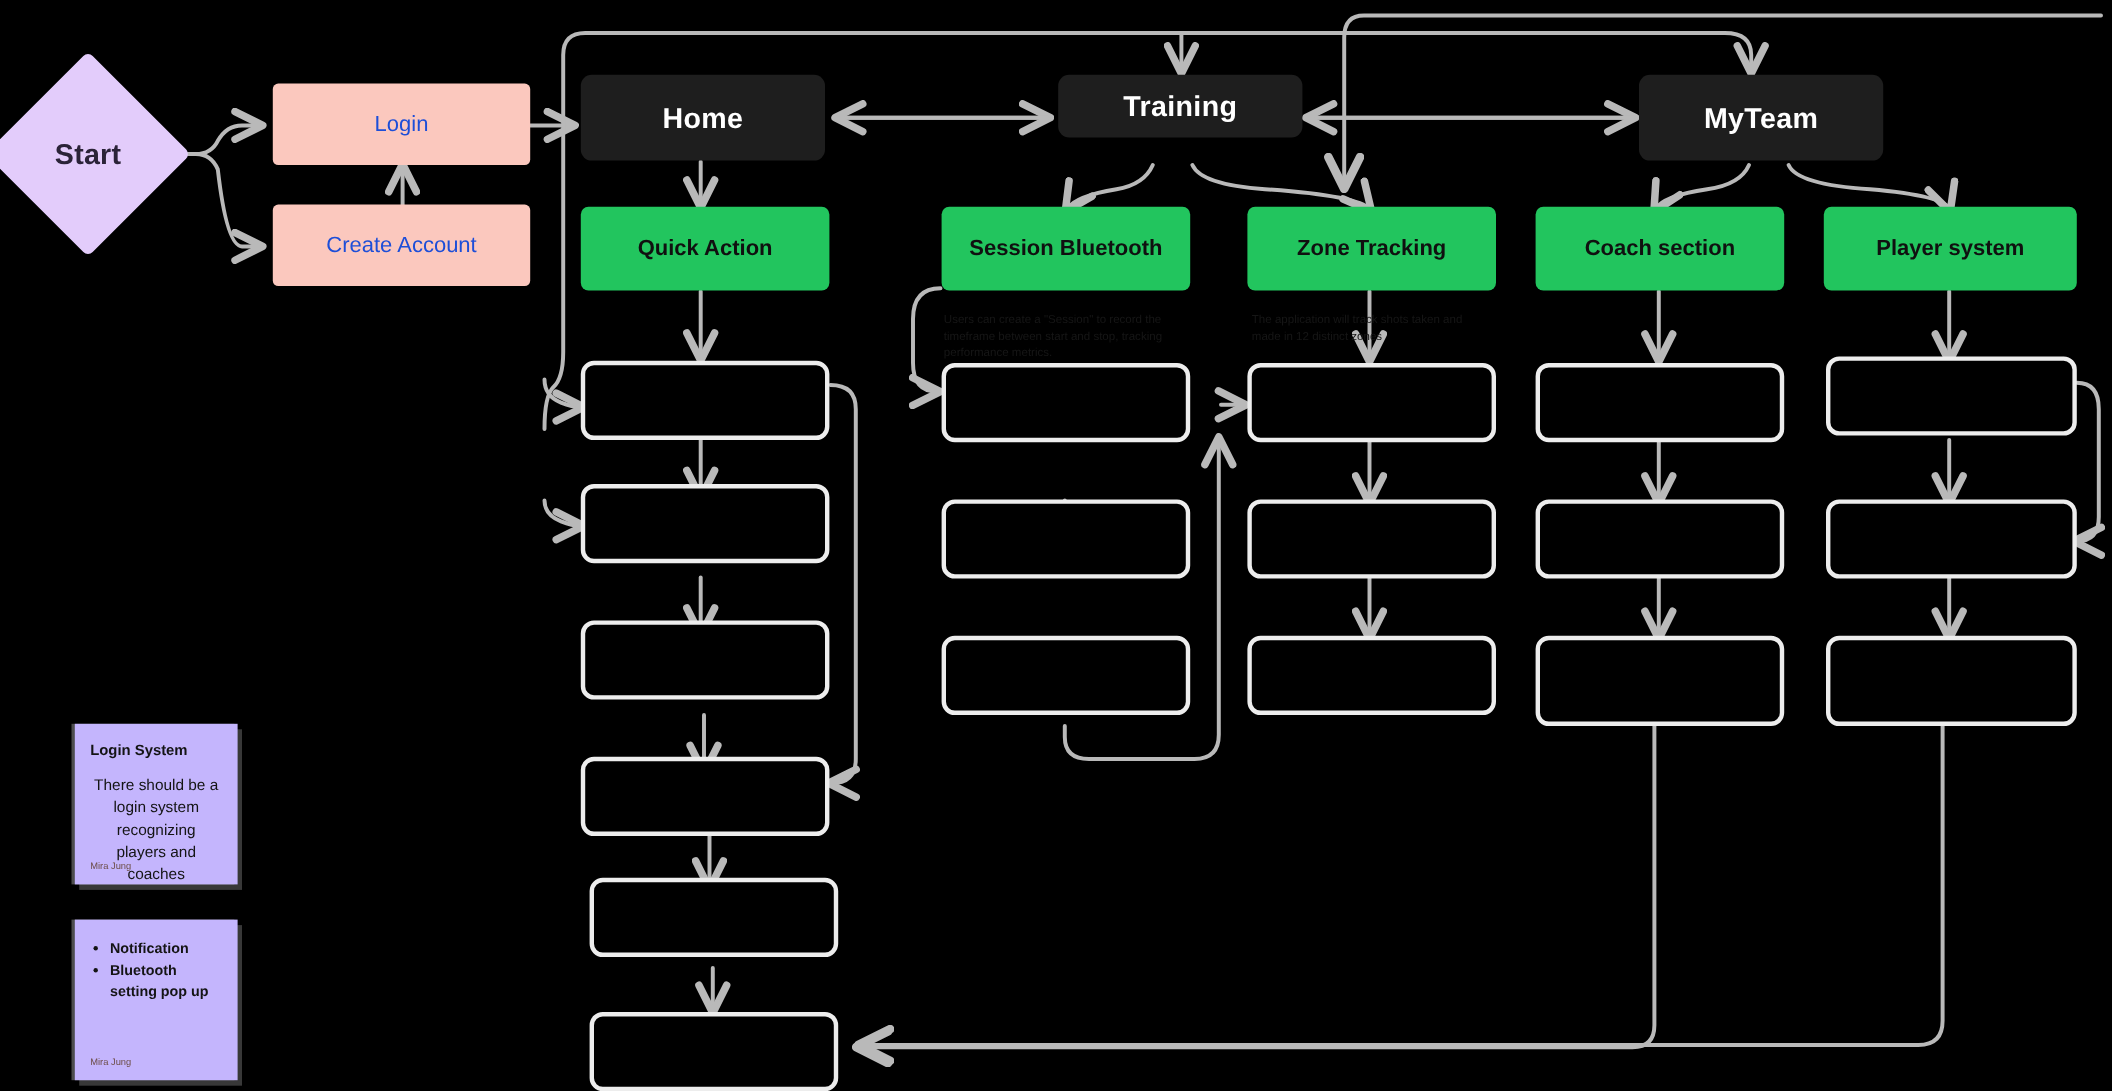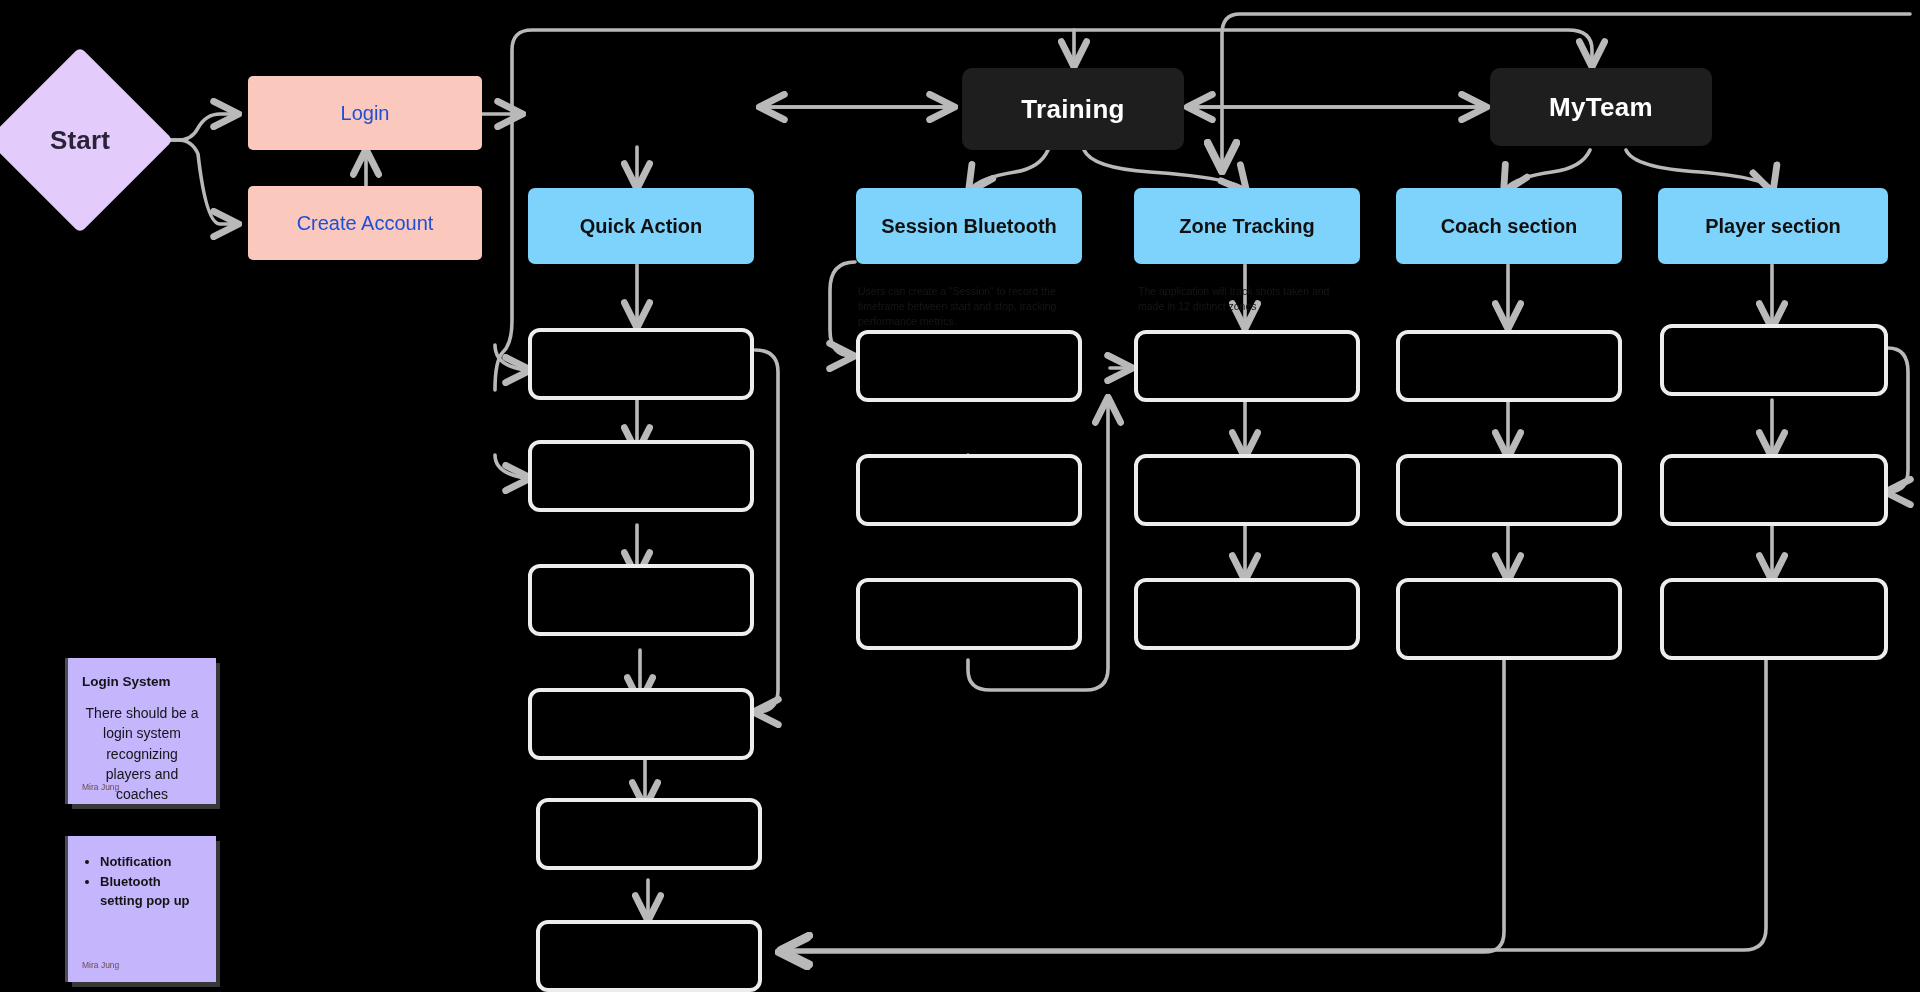--- a/index.html
+++ b/index.html
@@ -29,21 +29,21 @@
   }
 
   
   .navbox{
     background:#1E1E1E;border-radius:10px;color:#ffffff;
     font-size:26px;font-weight:700;letter-spacing:.3px;
   }
 
   
   .blue{
-    background:#7dd3fc;border-radius:7px;color:#101010;
+    background:#22c55e;border-radius:7px;color:#101010;
     font-size:20px;font-weight:700;
   }
 
   
   .screen{
     background:#000;border:4px solid #EDEDED;border-radius:12px;
     color:#0a0a0a;font-size:17px;font-weight:600;line-height:1.25;
     padding:4px 10px;
   }
 
@@ -156,41 +156,44 @@
     <div class="diamond-label">Start</div>
   </div>
 
   <div class="node pink" style="left:248px;top:76px;width:234px;height:74px;">
     <span>Login</span>
   </div>
   <div class="node pink" style="left:248px;top:186px;width:234px;height:74px;">
     <span>Create Account</span>
   </div>
 
-  <div class="node navbox" style="left:962px;top:68px;width:222px;height:82px;">
+  <div class="node navbox" style="left:528px;top:68px;width:222px;height:78px;">
+    <span>Home</span>
+  </div>
+  <div class="node navbox" style="left:962px;top:68px;width:222px;height:57px;">
     <span>Training</span>
   </div>
   <div class="node navbox" style="left:1490px;top:68px;width:222px;height:78px;">
     <span>MyTeam</span>
   </div>
 
   <div class="node blue" style="left:528px;top:188px;width:226px;height:76px;">
     <span>Quick Action</span>
   </div>
   <div class="node blue" style="left:856px;top:188px;width:226px;height:76px;">
     <span>Session Bluetooth</span>
   </div>
   <div class="node blue" style="left:1134px;top:188px;width:226px;height:76px;">
     <span>Zone Tracking</span>
   </div>
   <div class="node blue" style="left:1396px;top:188px;width:226px;height:76px;">
     <span>Coach section</span>
   </div>
   <div class="node blue" style="left:1658px;top:188px;width:230px;height:76px;">
-    <span>Player section</span>
+    <span>Player system</span>
   </div>
 
   <div class="anno" style="left:858px;top:284px;width:210px;">Users can create a "Session" to record the timeframe between start and stop, tracking performance metrics.</div>
   <div class="anno" style="left:1138px;top:284px;width:216px;">The application will track shots taken and made in 12 distinct zones</div>
 
   <div class="node screen" style="left:528px;top:328px;width:226px;height:72px;">
     <span></span>
   </div>
   <div class="node screen" style="left:528px;top:440px;width:226px;height:72px;">
     <span></span>

